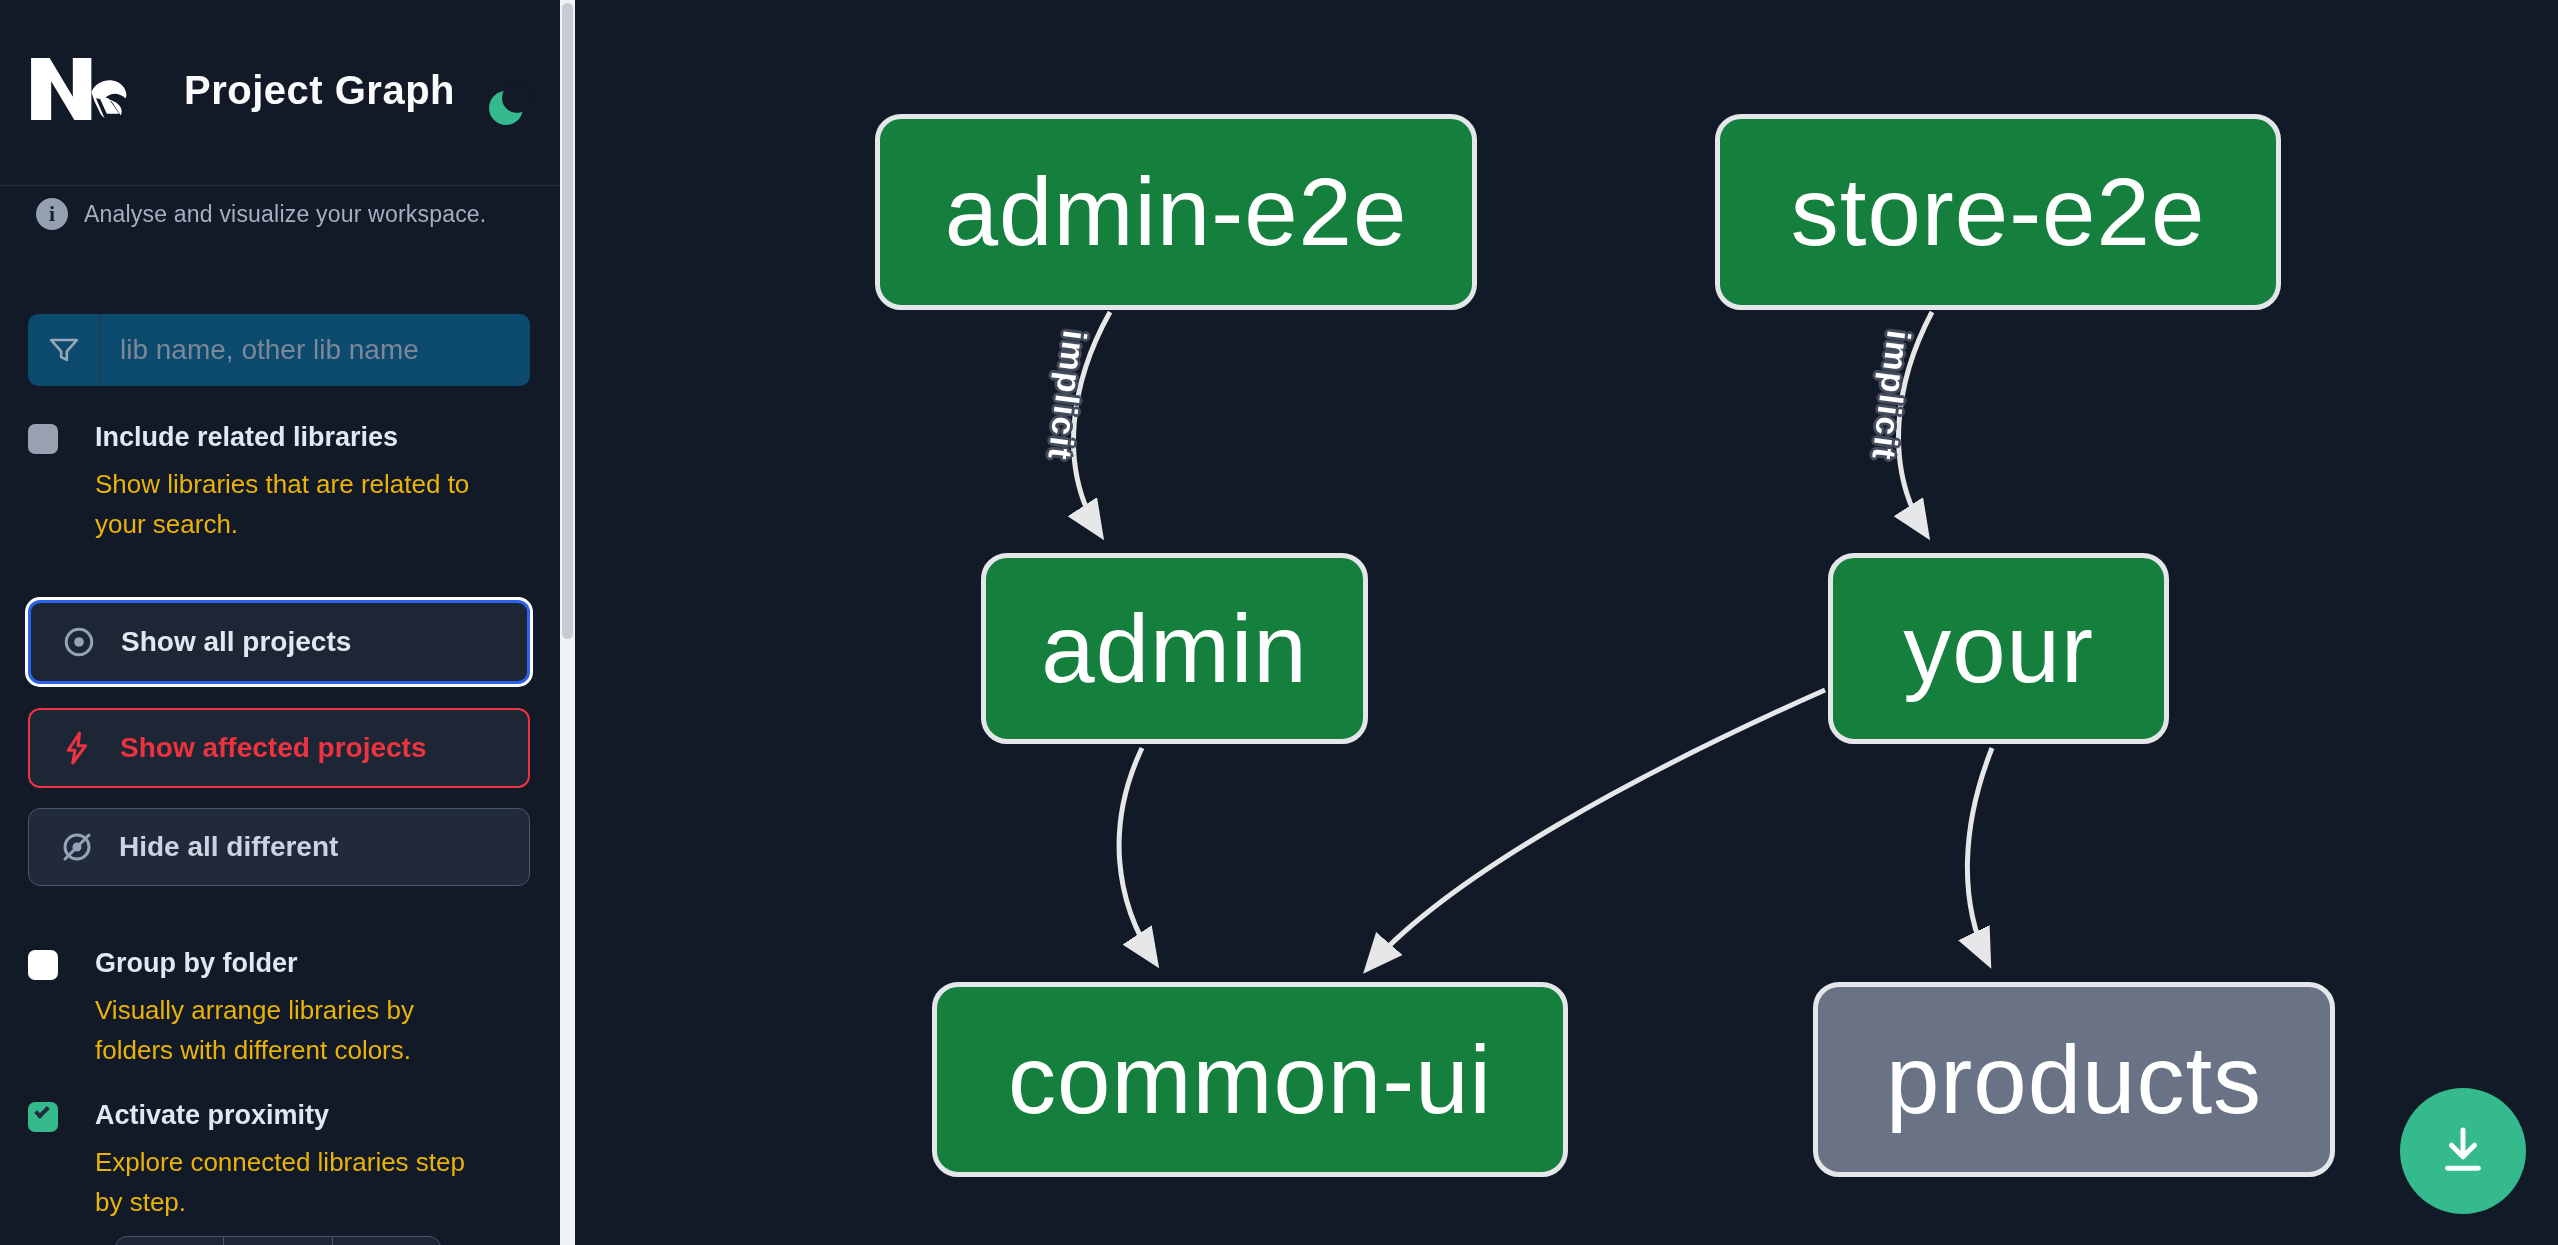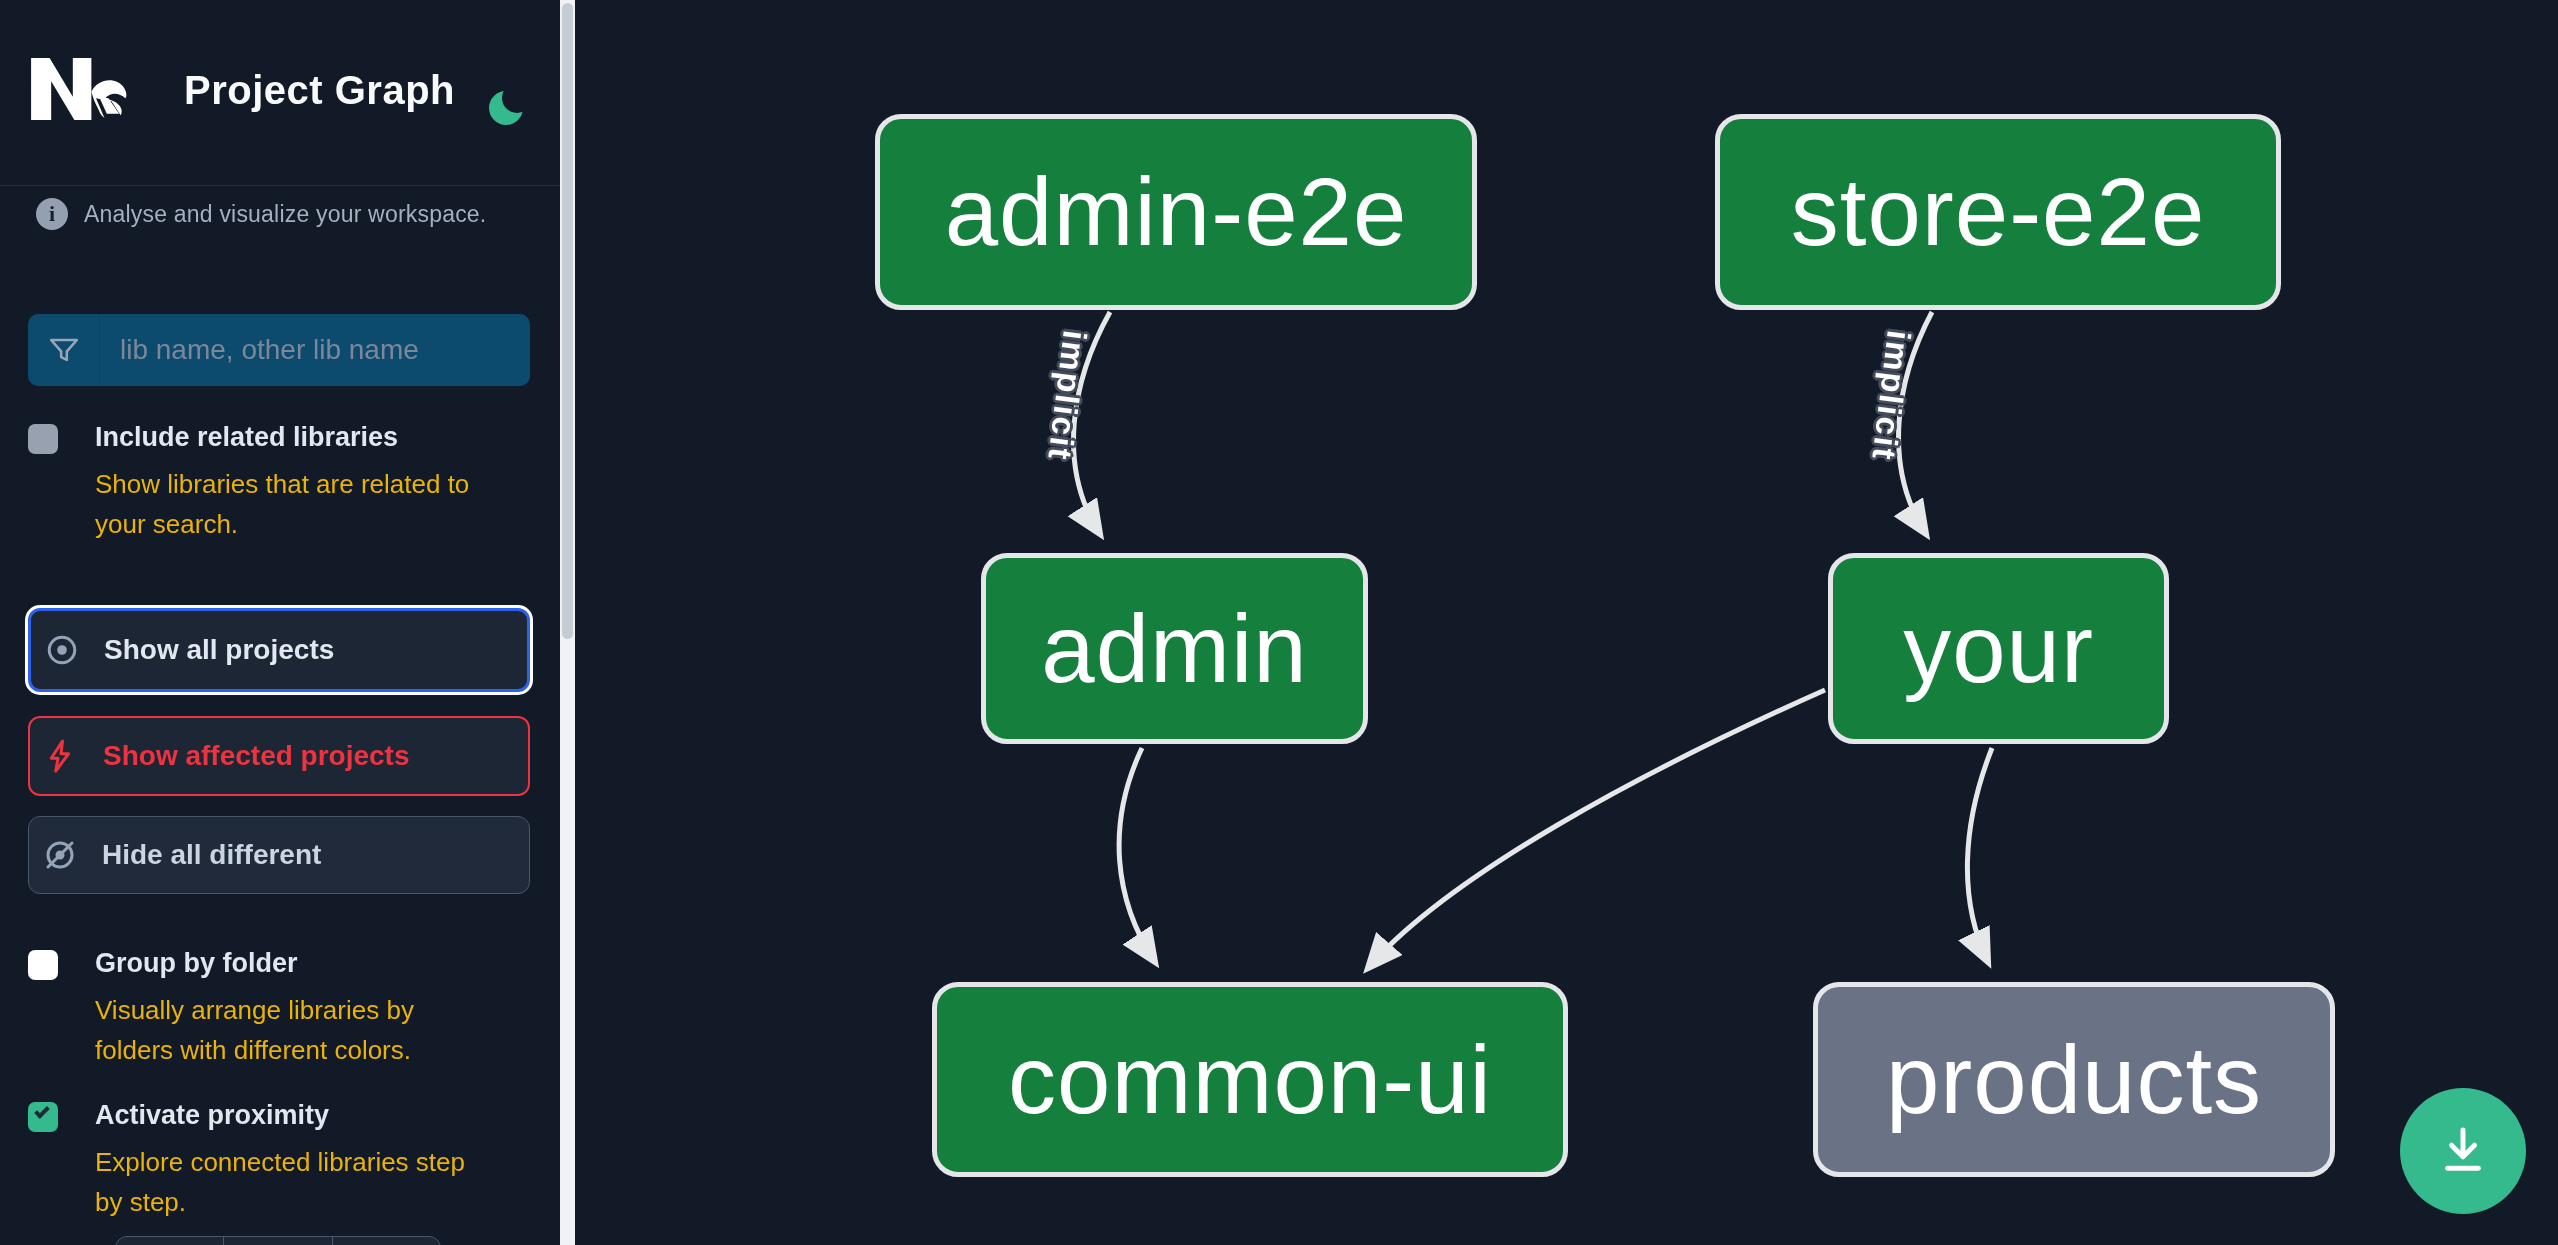--- a/index.html
+++ b/index.html
@@ -71,24 +71,23 @@
     font-size:27px; font-weight:700; color:#e2e8f0;
   }
   .check-desc {
     position:absolute; left:67px; top:42px;
     font-size:26px; line-height:40px; color:#eab308; width:420px;
   }
 
   .sb-btn {
     position:absolute; left:28px; width:502px;
     background:#1d2635; border:1px solid #49566b; border-radius:12px;
-    display:flex; align-items:center; gap:24px; padding-left:13px;
+    display:flex; align-items:center; gap:24px; padding-left:30px;
     font-size:28px; font-weight:700; color:#cbd5e1; cursor:pointer;
     font-family:"Liberation Sans", sans-serif;
-    margin-top:8px;
   }
   .btn-show-all {
     top:600px; height:84px;
     border:3px solid #2c63e9; box-shadow:0 0 0 3px #ffffff;
     color:#e2e8f0;
   }
   .btn-affected {
     top:708px; height:80px;
     border:2px solid #ee3340; color:#ee3340;
   }

